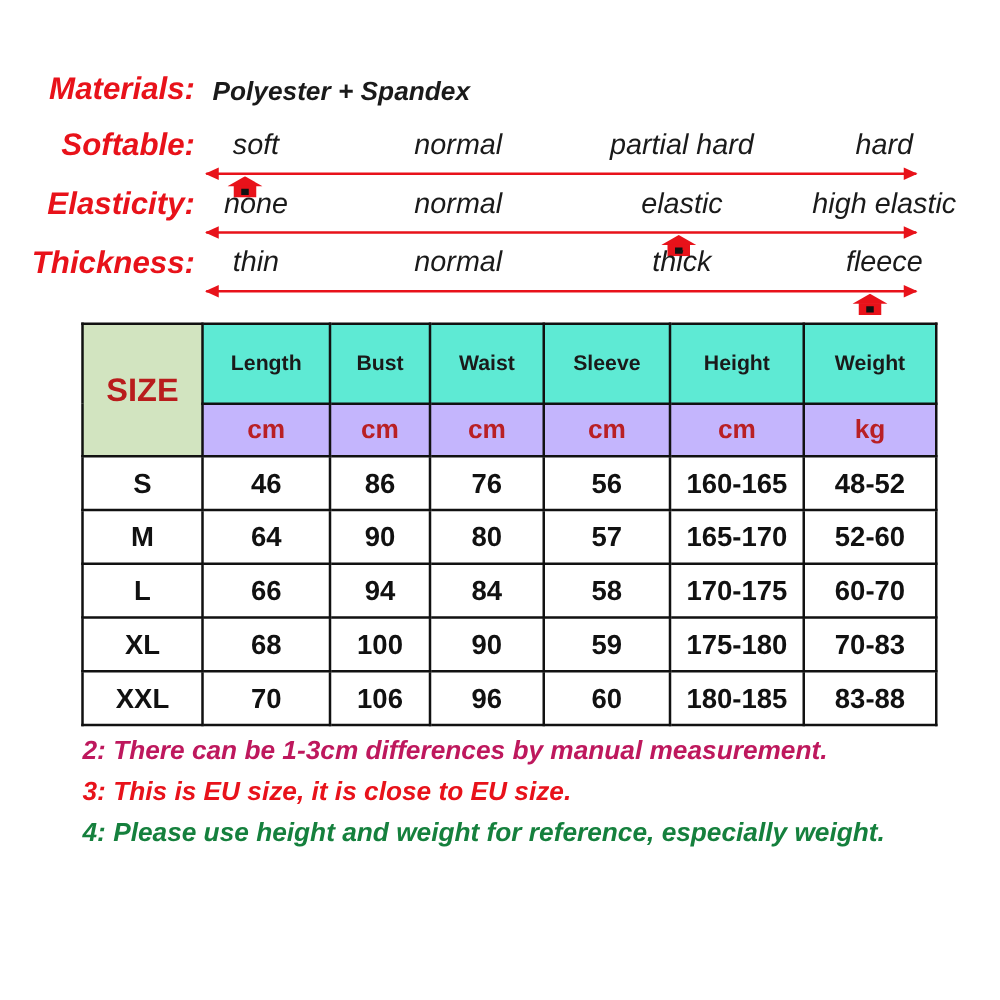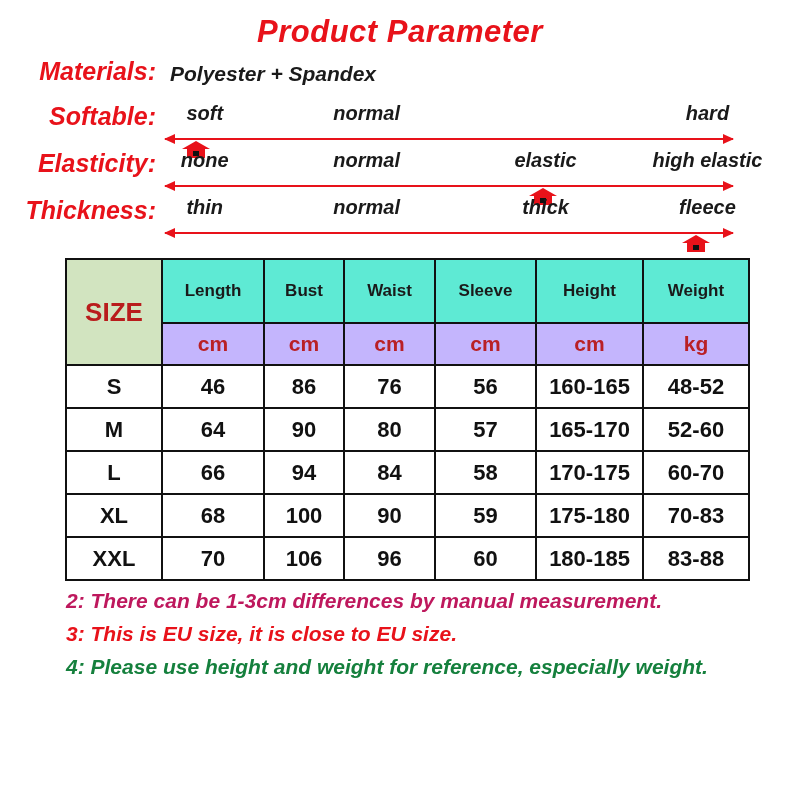--- a/index.html
+++ b/index.html
@@ -21,21 +21,21 @@
     position:absolute;left:0;top:0;width:156px;text-align:right;
     font-size:25px;font-weight:bold;font-style:italic;color:#e8121a;white-space:nowrap;
   }
   .materials-value{
     position:absolute;left:170px;top:5px;font-size:21px;font-weight:bold;
     font-style:italic;color:#1a1a1a;white-space:nowrap;
   }
   .scale-area{position:absolute;left:165px;top:0;width:568px;height:62px;}
   .scale-opt{
     position:absolute;top:0;transform:translateX(-50%);
-    font-size:20px;font-weight:bold;font-style:italic;color:#1a1a1a;white-space:nowrap;
+    font-size:23px;font-weight:normal;font-style:italic;color:#1a1a1a;white-space:nowrap;
   }
   .opt-0{left:7%;} .opt-1{left:35.5%;} .opt-2{left:67%;} .opt-3{left:95.5%;}
   .scale-line{position:absolute;left:0;right:0;top:36px;height:2px;background:#e8121a;}
   .scale-line::before{
     content:"";position:absolute;left:-1px;top:-4px;width:0;height:0;
     border-top:5px solid transparent;border-bottom:5px solid transparent;
     border-right:11px solid #e8121a;
   }
   .scale-line::after{
     content:"";position:absolute;right:-1px;top:-4px;width:0;height:0;
@@ -59,32 +59,32 @@
   .size-table tbody td{height:41px;font-size:22px;font-weight:bold;color:#111;}
 
   .notes{position:absolute;left:66px;top:584px;}
   .note{font-size:21px;font-weight:bold;font-style:italic;line-height:33px;color:#1a1a1a;white-space:nowrap;}
 </style>
 </head>
 <body>
 
 <div class="page">
 
-  <h1 class="title">Product Parameter</h1>
 
   <div class="abs-row r-materials">
     <span class="row-label">Materials:</span>
     <span class="materials-value">Polyester + Spandex</span>
   </div>
 
   <div class="abs-row r-softable">
     <span class="row-label">Softable:</span>
     <div class="scale-area">
       <span class="scale-opt opt-0">soft</span>
       <span class="scale-opt opt-1">normal</span>
+      <span class="scale-opt opt-2">partial hard</span>
       <span class="scale-opt opt-3">hard</span>
       <div class="scale-line"></div>
       <span class="marker" style="left: 5.5%;">
         <svg width="28" height="17" viewBox="0 0 28 17">
             <polygon points="14,0 28,8 0,8" fill="currentColor"></polygon>
             <rect x="5" y="7.5" width="18" height="9.5" fill="currentColor"></rect>
             <rect x="11" y="10" width="6" height="5" fill="#111"></rect>
           </svg>
       </span>
     </div>

